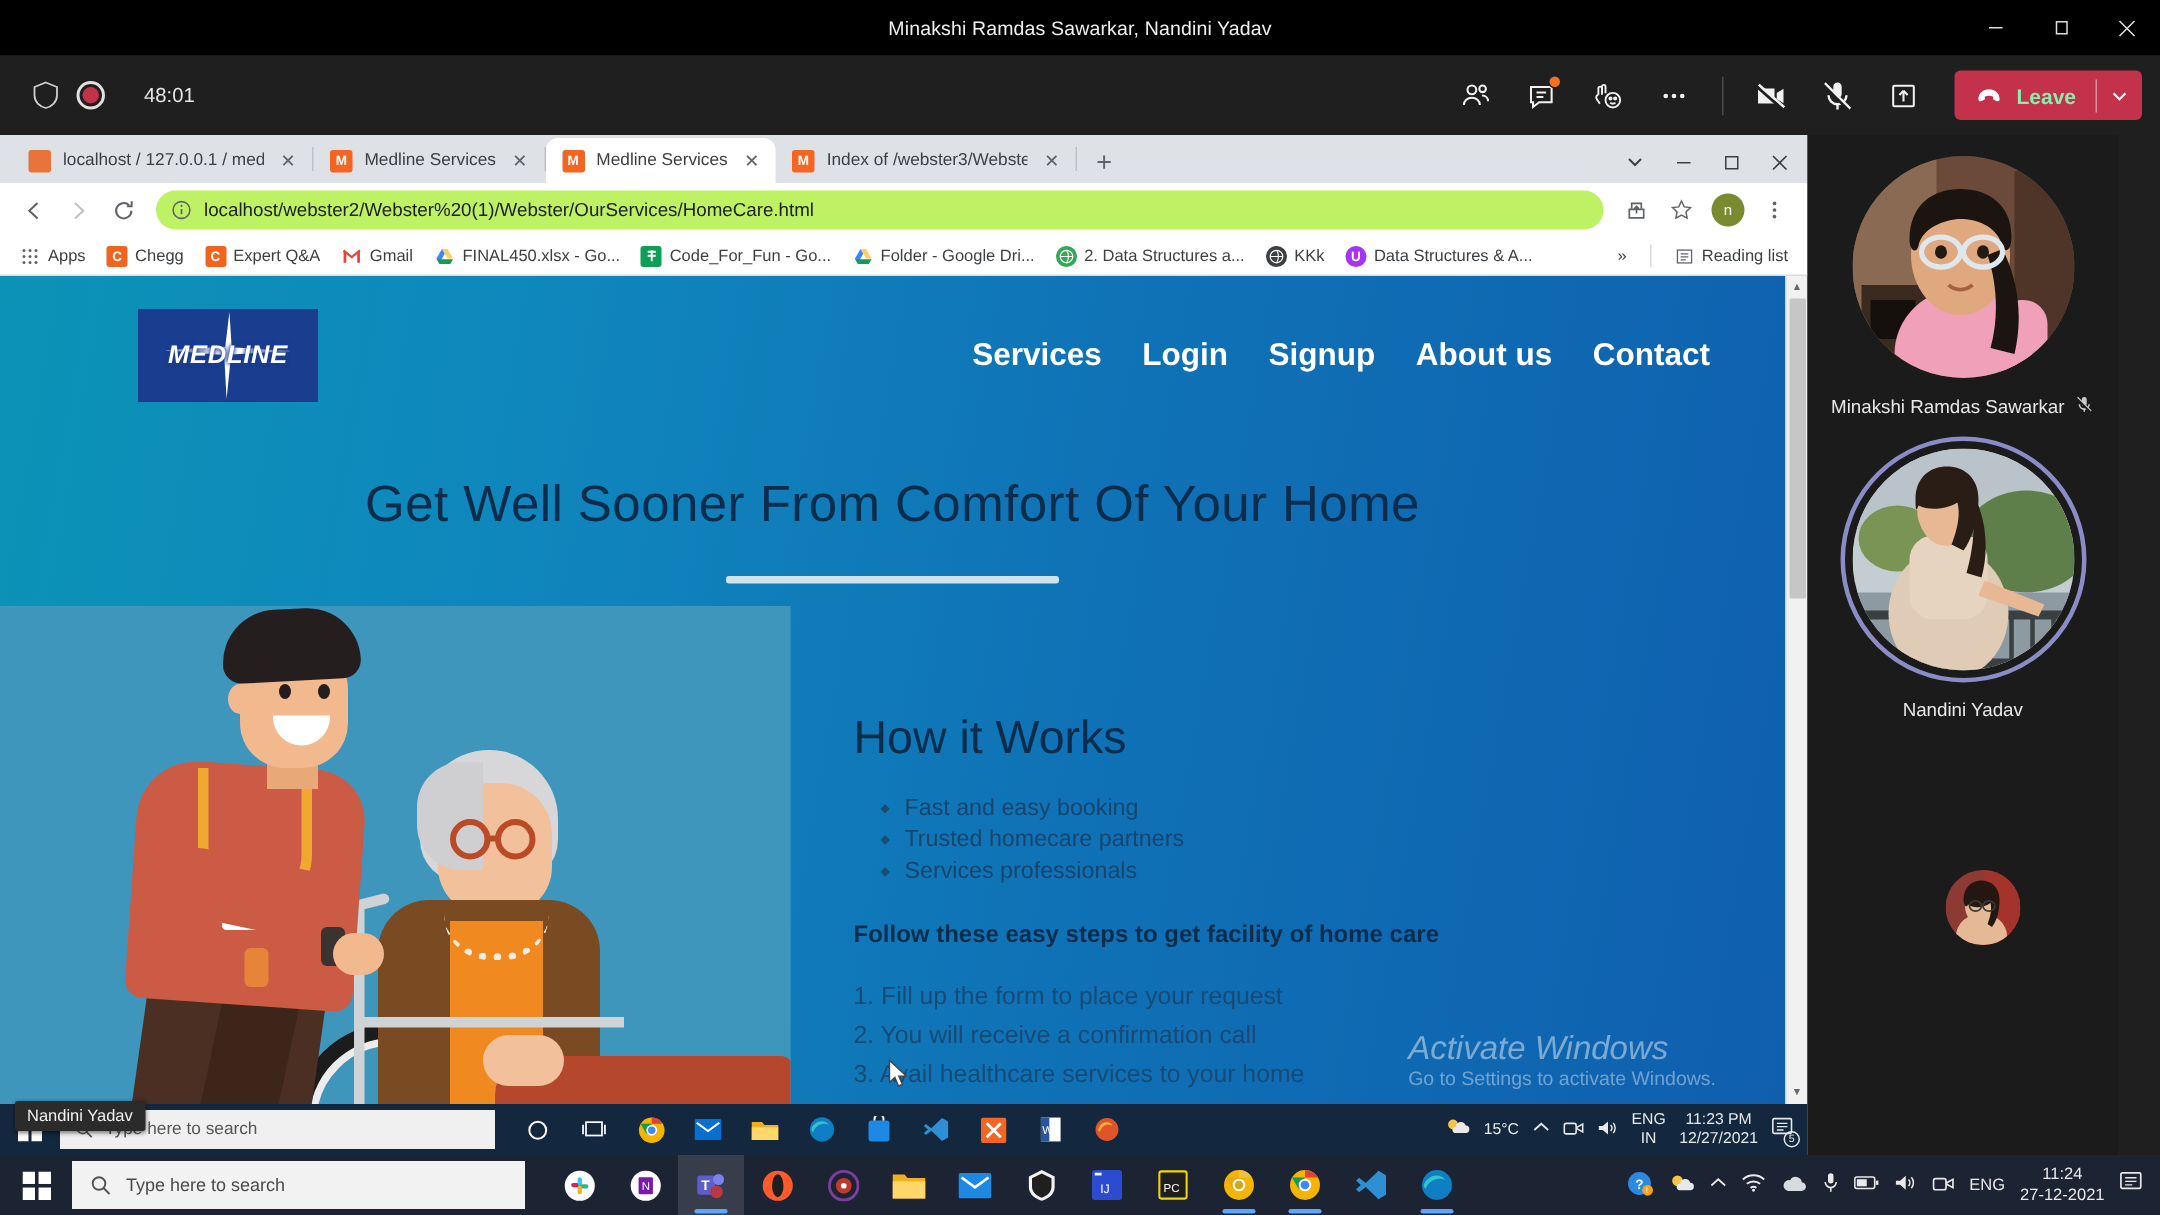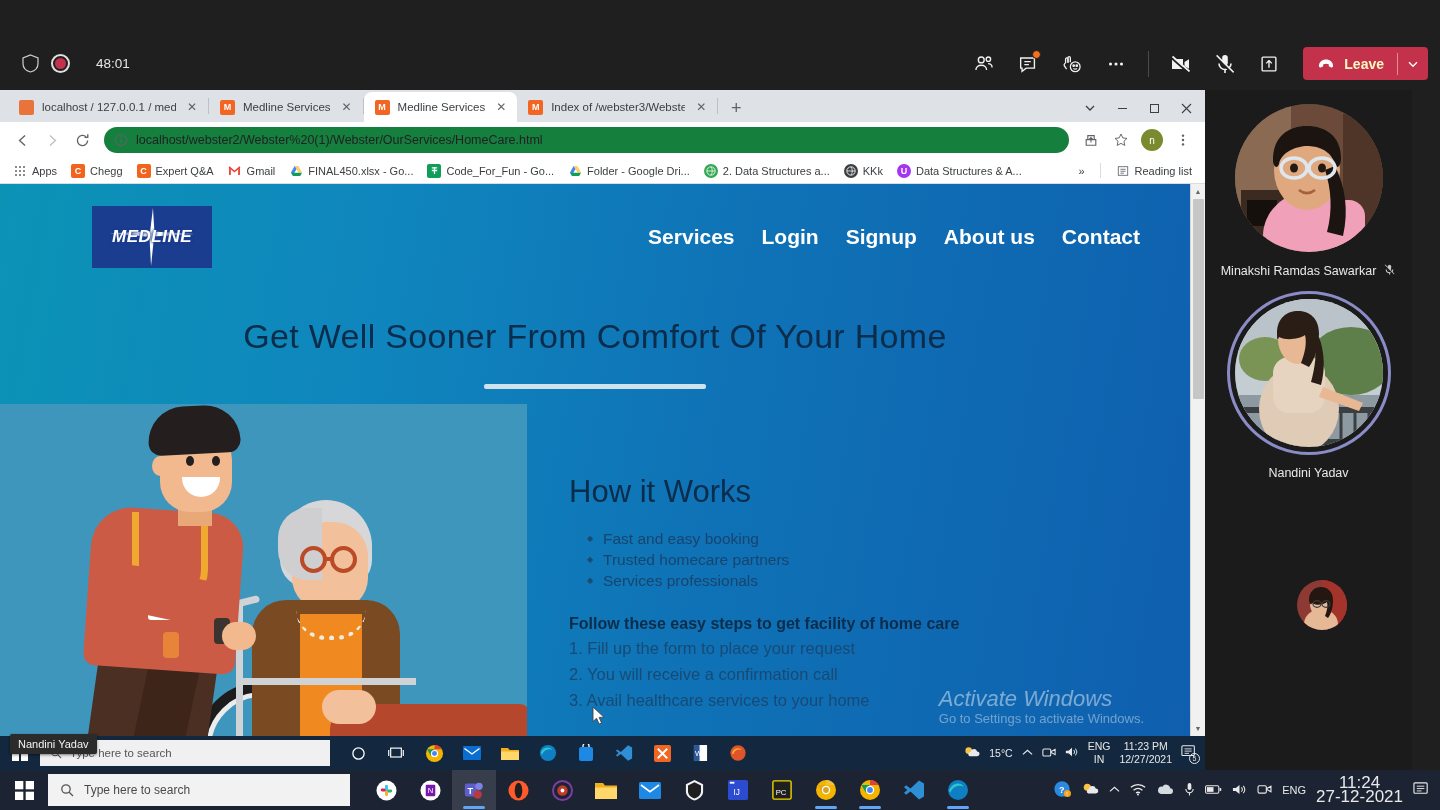--- a/index.html
+++ b/index.html
@@ -38,21 +38,21 @@
   }
   .badge-dot {
     position: absolute; top: 6px; right: 9px; width: 9px; height: 9px;
     border-radius: 50%; background: #f2701f; border: 1px solid #1f1f1f;
   }
   .tb-sep { width: 1px; height: 26px; background: #4a4a4a; margin: 0 10px; }
   .leave-btn {
     display: flex; align-items: center; height: 33px; margin-left: 12px;
     background: #c4314b; border-radius: 4px; overflow: hidden;
   }
-  .leave-main { display: flex; align-items: center; gap: 8px; padding: 0 13px 0 13px; height: 15px; color: #fef9c3; font-size: 14px; font-weight: 600; text-align: center; }
+  .leave-main { display: flex; align-items: center; gap: 8px; padding: 0 13px 0 13px; height: 15px; color: #86efac; font-size: 14px; font-weight: 600; text-align: center; }
   .leave-div { width: 1px; height: 22px; background: rgba(255,255,255,.45); }
   .leave-caret { width: 30px; height: 33px; display: flex; align-items: center; justify-content: center; color: #fff; }
 
   
   .share-area { position: absolute; left: 0; top: 90px; width: 1205px; height: 680px; background: #dee1e6; overflow: hidden; }
 
   .chrome-tabstrip { position: relative; height: 32px; background: #dee1e6; padding-left: 8px; display: flex; align-items: flex-end; }
   .ctab {
     position: relative; height: 30px; display: flex; align-items: center; gap: 8px;
     padding: 0 8px 0 11px; border-radius: 8px 8px 0 0; font-size: 11.5px; color: #3c4043;
@@ -64,21 +64,21 @@
   .ctab .t-close { width: 16px; height: 16px; display:flex; align-items:center; justify-content:center; color:#5f6368; font-size: 12px; flex:0 0 16px; }
   .tab-divider { width: 1px; height: 16px; background: #bdc1c6; align-self: center; }
   .newtab { width: 28px; height: 28px; display:flex; align-items:center; justify-content:center; color:#5f6368; font-size:18px; margin-left: 4px; }
   .tabstrip-right { margin-left: auto; display: flex; align-items: center; gap: 2px; padding-right: 4px; }
   .ts-btn { width: 30px; height: 28px; display:flex; align-items:center; justify-content:center; color:#3c4043; }
 
   .chrome-toolbar { height: 36px; background: #ffffff; display: flex; align-items: center; padding: 0 8px; gap: 2px; }
   .nav-btn { width: 28px; height: 28px; display: flex; align-items: center; justify-content: center; color: #5f6368; font-size: 15px; border-radius: 50%; }
   .nav-btn.disabled { color: #bdc1c6; }
   .omnibox {
-    flex: 1; height: 26px; background: #15803d; border-radius: 13px;
+    flex: 1; height: 26px; background: #bef264; border-radius: 13px;
     display: flex; align-items: center; padding: 0 10px; gap: 8px; margin: 0 6px;
     font-size: 12.5px; color: #202124;
   }
   .omni-icon { width: 14px; height: 14px; color: #5f6368; display:flex; align-items:center; justify-content:center; }
   .omni-url { white-space: nowrap; overflow: hidden; }
   .tb-end { display: flex; align-items: center; gap: 2px; }
   .avatar-chip { width: 22px; height: 22px; border-radius: 50%; background: #7a8b2f; color: #fff; font-size: 10px; display:flex; align-items:center; justify-content:center; margin: 0 4px; }
 
   .bookmarks { height: 26px; background: #ffffff; display: flex; align-items: center; padding: 0 6px; gap: 0px; font-size: 11px; color: #3c4043; border-bottom: 1px solid #dadce0; }
   .bm { display: flex; align-items: center; gap: 5px; padding: 0 7px; height: 22px; border-radius: 4px; white-space: nowrap; }
@@ -122,21 +122,21 @@
   .hero h1 { color: #0b2c4a; font-size: 34px; font-weight: 400; letter-spacing: .3px; }
   .hero-rule { width: 222px; height: 5px; background: #cfe3ef; margin: 28px auto 0; border-radius: 2px; }
 
   .lower { display: flex; margin-top: 15px; }
   .illus { width: 527px; height: 350px; background: #3f96bd; position: relative; overflow: hidden; flex: 0 0 527px; }
   .works { flex: 1; padding: 70px 0 0 42px; }
   .works h2 { color: #0b2c4a; font-size: 31px; font-weight: 400; margin-bottom: 18px; }
   .works ul { list-style: none; padding-left: 18px; margin-bottom: 24px; }
   .works ul li { color: #17456e; font-size: 15.5px; line-height: 21px; position: relative; padding-left: 16px; }
   .works ul li::before { content: "◆"; position: absolute; left: 0; top: 0; font-size: 8px; color: #1b4a72; line-height: 21px; }
-  .works h3 { color: #0a2d4c; font-size: 16px; font-weight: 700; margin-bottom: 2px; }
+  .works h3 { color: #0a2d4c; font-size: 16px; font-weight: 700; margin-bottom: 18px; }
   .works ol { list-style: none; padding-left: 0; }
   .works ol li { color: #174a75; font-size: 16.5px; line-height: 26px; }
 
   .activate { position: absolute; right: 46px; bottom: 10px; text-align: left; }
   .activate .a1 { color: rgba(255,255,255,.45); font-size: 22px; line-height: 25px; font-style: italic; }
   .activate .a2 { color: rgba(255,255,255,.40); font-size: 13px; }
 
   
   .inner-taskbar {
     position: absolute; left: 0; bottom: 0; width: 1205px; height: 34px;
@@ -213,27 +213,47 @@
   .ot-start { width: 48px; height: 40px; display:flex; align-items:center; justify-content:center; }
   .ot-search {
     width: 302px; height: 32px; background: #f2f2f2; display:flex; align-items:center;
     gap: 10px; padding: 0 12px; font-size: 12px; color: #4a4a4a;
   }
   .ot-apps { display: flex; align-items: center; margin-left: 14px; }
   .ot-app { width: 44px; height: 40px; display:flex; align-items:center; justify-content:center; position: relative; }
   .ot-app.running::after { content:""; position:absolute; bottom:1px; left:11px; width:22px; height:3px; background:#60a5fa; border-radius:2px; }
   .ot-app.active { background: rgba(255,255,255,.12); }
   .ot-tray { margin-left: auto; display:flex; align-items:center; gap:10px; padding-right:10px; color:#e9e9e9; font-size:11px; }
-  .ot-clock { text-align:center; line-height:14px; font-size:17px; }
+  .ot-clock { text-align:center; line-height:14px; font-size:11px; }
 </style>
 </head>
 <body>
 
 <div id="root">
 
+  <div class="teams-titlebar">
+    <div class="teams-title">Minakshi Ramdas Sawarkar, Nandini Yadav</div>
+    <div class="win-ctrls">
+      <div class="win-btn">
+        <svg width="11" height="11" viewBox="0 0 11 11">
+            <rect x="1" y="5" width="9" height="1" fill="#ddd"></rect>
+          </svg>
+      </div>
+      <div class="win-btn">
+        <svg width="11" height="11" viewBox="0 0 11 11">
+            <rect x="2" y="1.5" width="7" height="8" fill="none" stroke="#ddd" stroke-width="1"></rect>
+          </svg>
+      </div>
+      <div class="win-btn">
+        <svg width="12" height="12" viewBox="0 0 12 12">
+            <path d="M1 1 L11 11 M11 1 L1 11" stroke="#ddd" stroke-width="1.1"></path>
+          </svg>
+      </div>
+    </div>
+  </div>
 
   <div class="teams-toolbar">
     <div class="tb-left">
       <span class="shield">
         <svg width="17" height="19" viewBox="0 0 17 19">
             <path d="M8.5 1 L16 4 V9.5 C16 14 12.6 17 8.5 18 C4.4 17 1 14 1 9.5 V4 Z" fill="none" stroke="#cfcfcf" stroke-width="1.2"></path>
           </svg>
       </span>
       <span class="rec-dot">
           <i></i>

